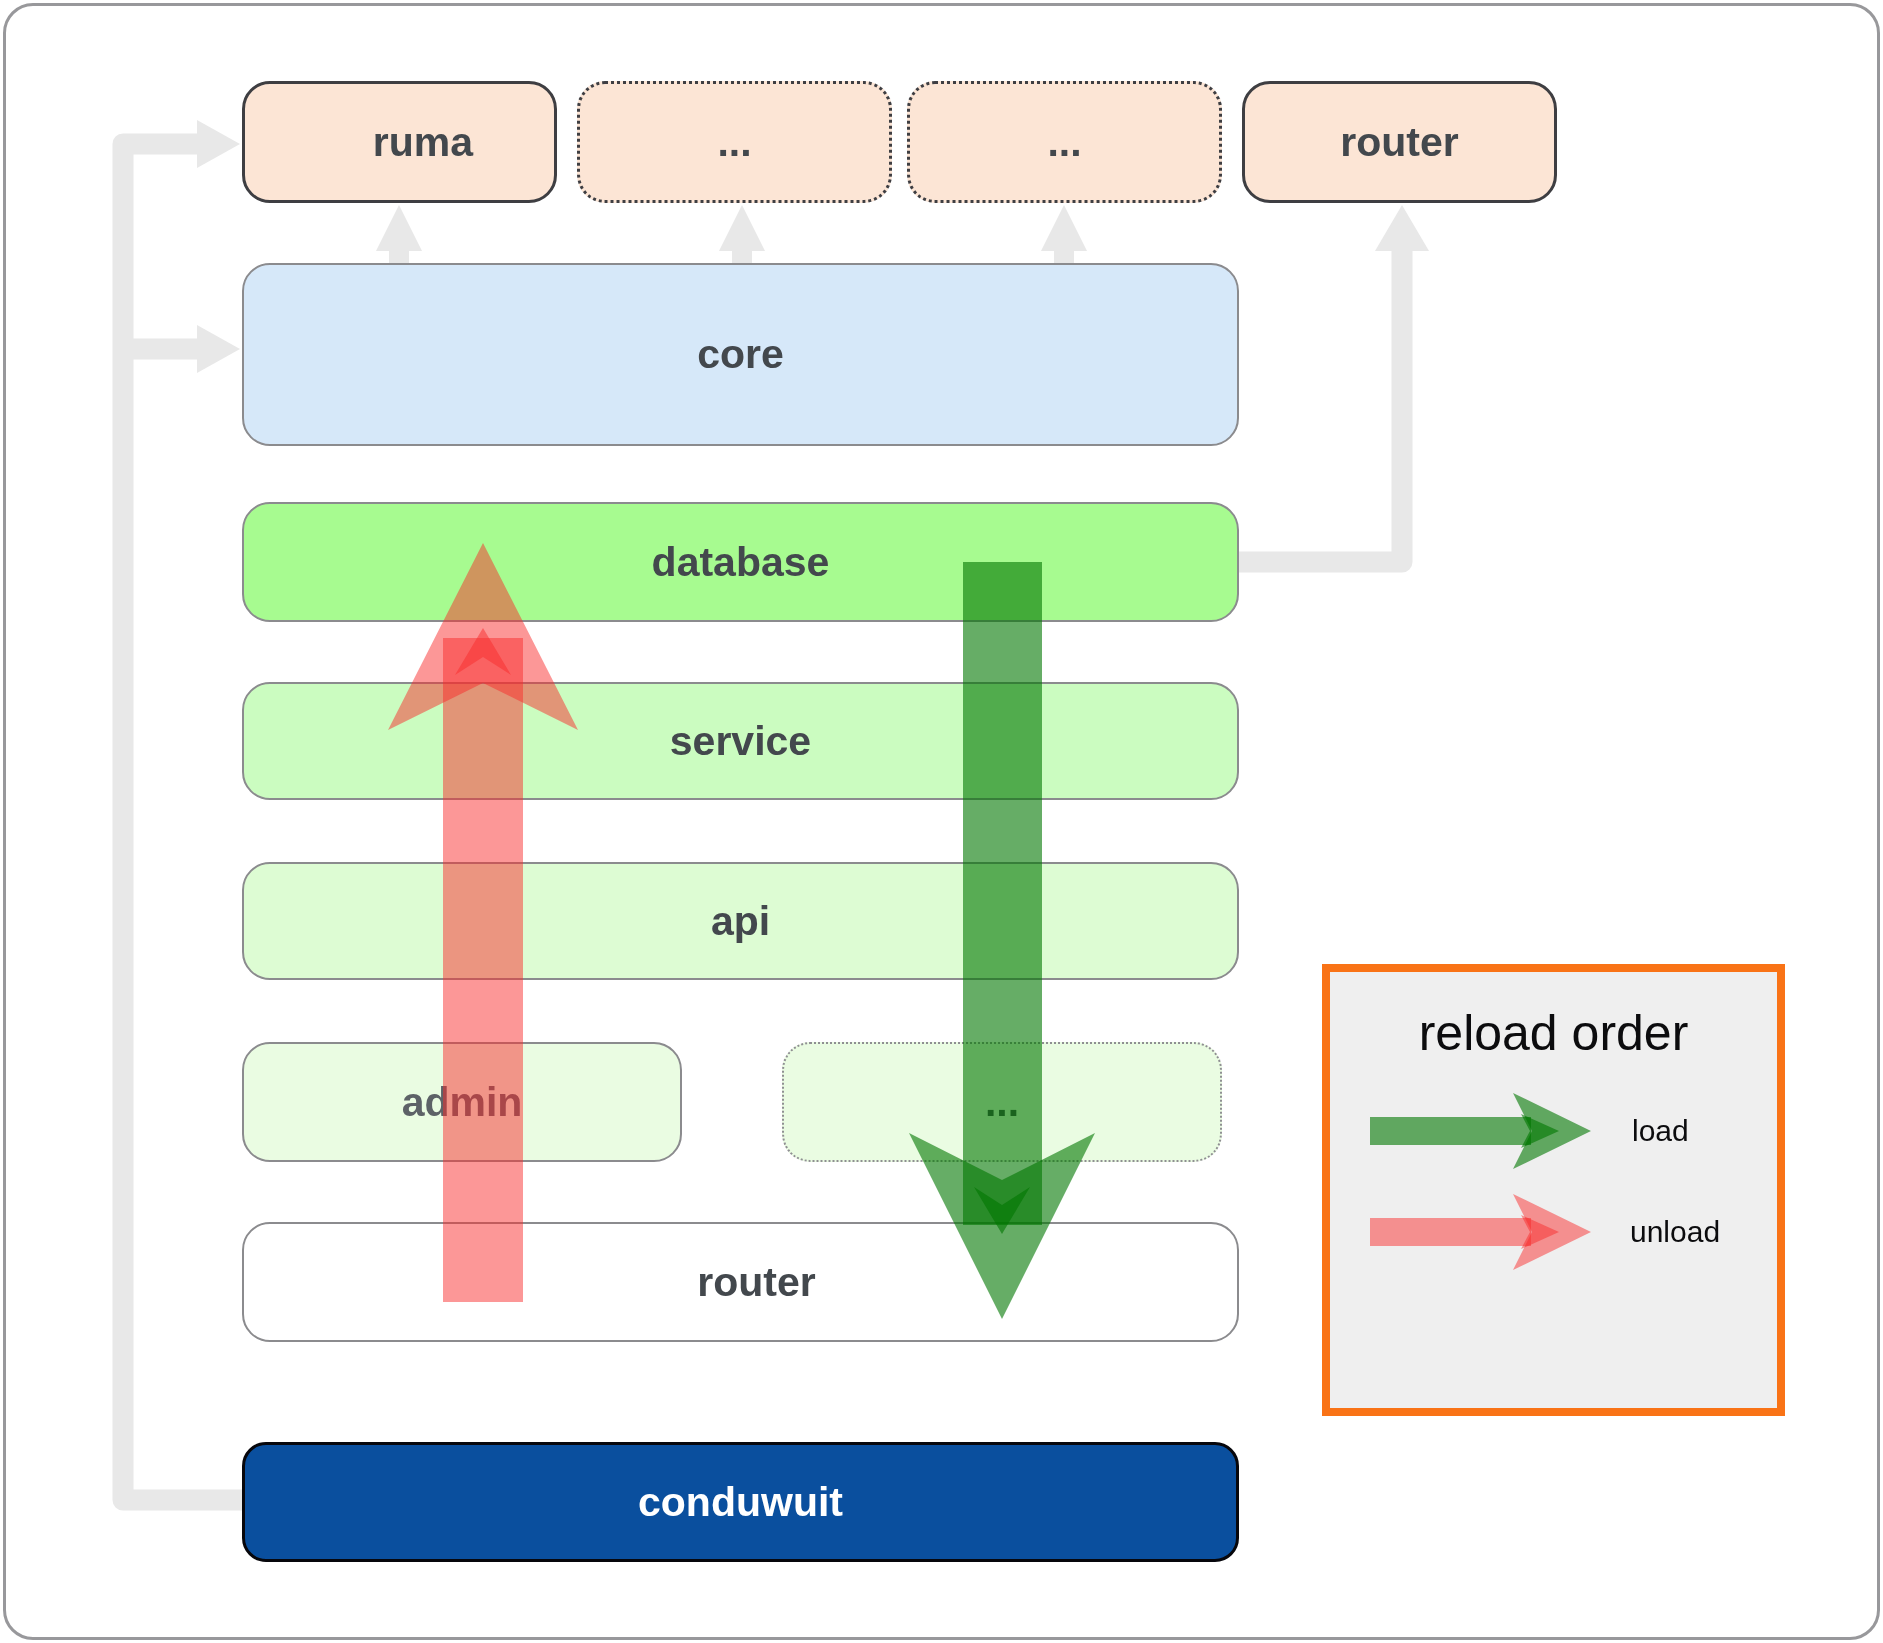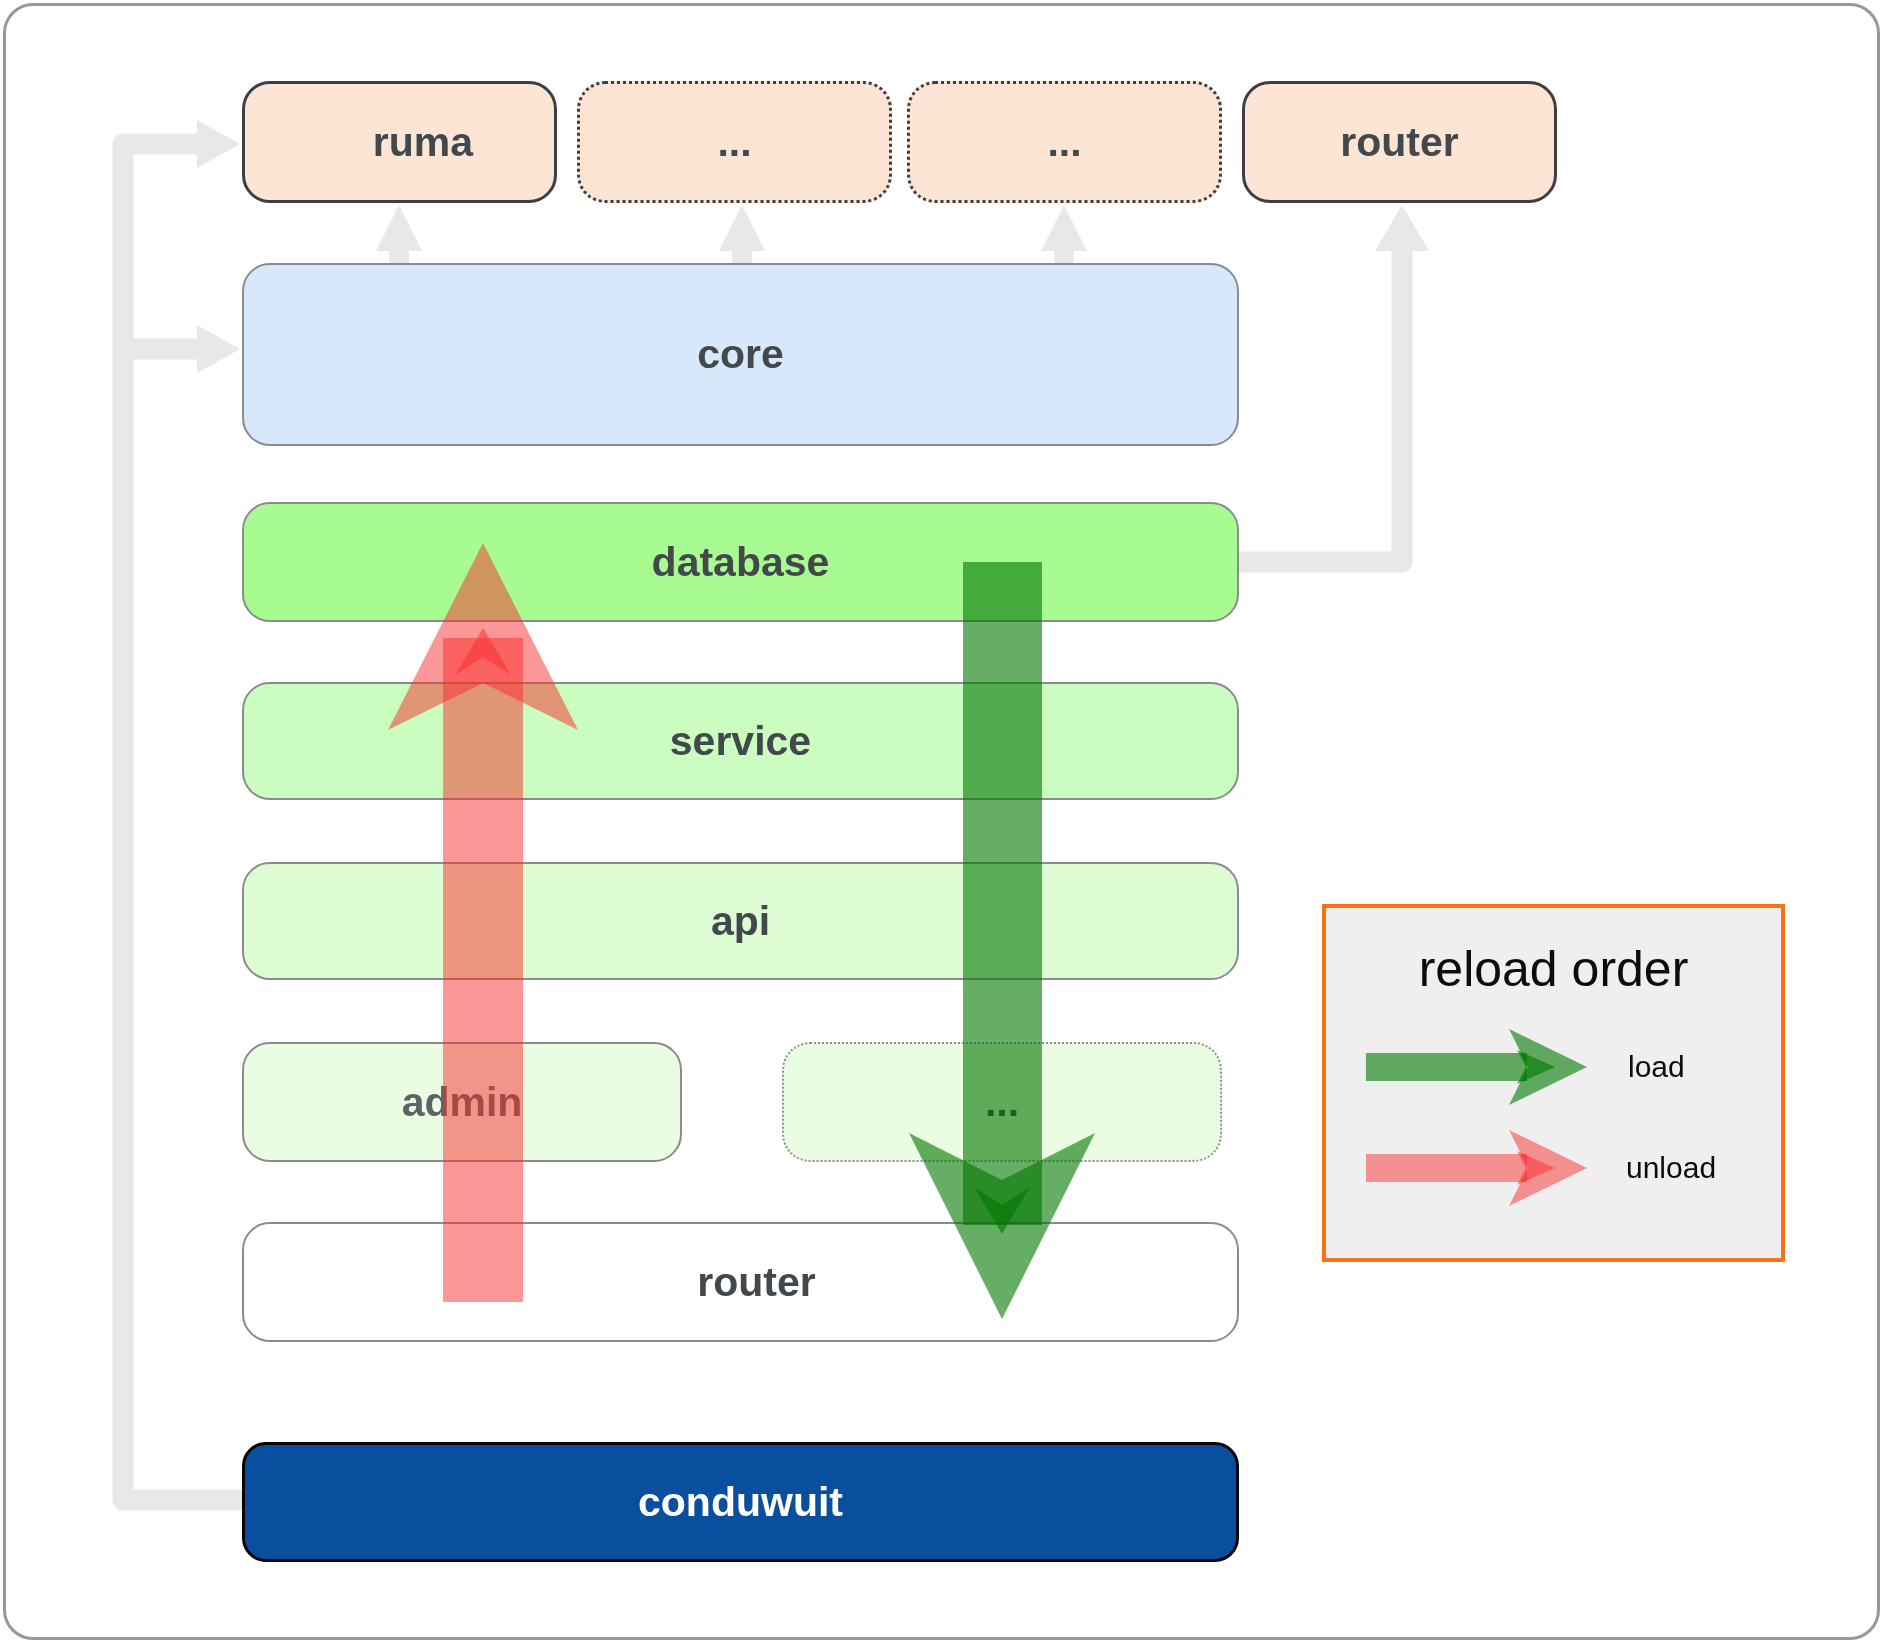--- a/index.html
+++ b/index.html
@@ -39,22 +39,22 @@
   #node-ellipsis-mid{
     left:782px;width:440px;top:1042px;height:120px;background:var(--admin-green);
     border:2px dotted #8f8f92;border-radius:28px;
   }
   #node-router{top:1222px;height:120px;background:#ffffff;padding-left:32px;}
   #node-conduwuit{
     top:1442px;height:120px;background:var(--conduwuit-blue);
     border:3px solid #07070c;border-radius:24px;color:#ffffff;font-weight:700;
   }
   #legend{
-    position:absolute;left:1322px;top:904px;width:463px;height:358px;
-    background:var(--legend-bg);border:4px solid #f97316;box-sizing:border-box;
+    position:absolute;left:1322px;top:964px;width:463px;height:452px;
+    background:var(--legend-bg);border:8px solid #f97316;box-sizing:border-box;
   }
   .legend-title{
     position:absolute;top:32px;left:0;width:100%;text-align:center;
     font-size:50px;font-weight:500;color:#0c0c0e;
   }
   .legend-svg{position:absolute;left:0;top:0;width:455px;height:350px;pointer-events:none;}
   .legend-label{
     position:absolute;font-size:30px;font-weight:400;color:#0c0c0e;transform:translateY(-50%);
   }
   #legend-load-label{left:302px;top:159px;}

